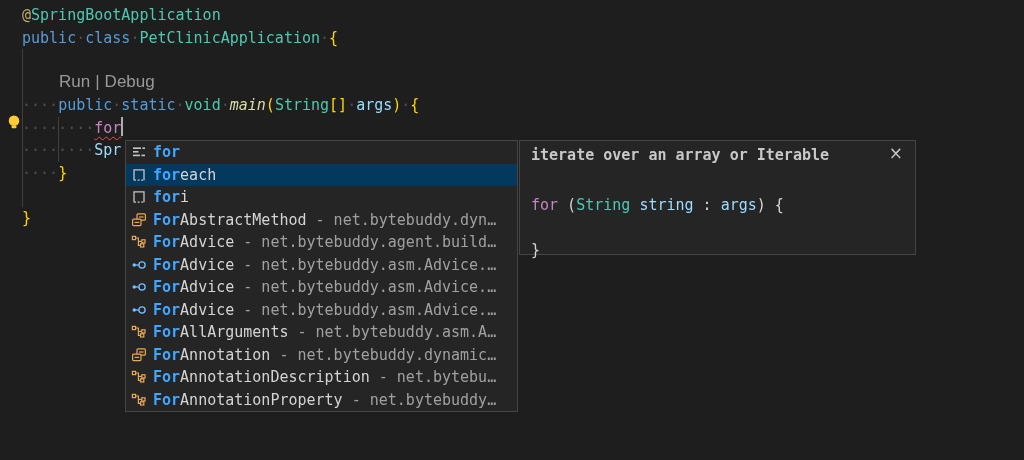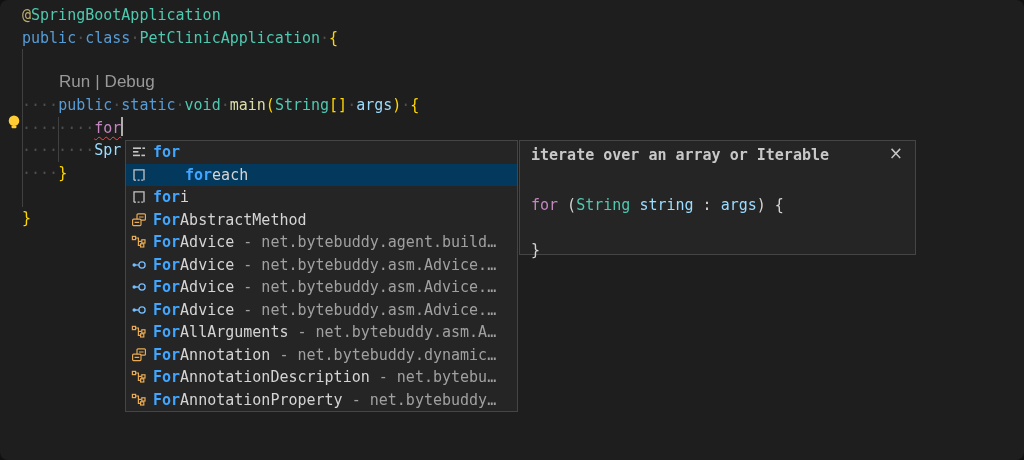--- a/index.html
+++ b/index.html
@@ -1,23 +1,23 @@
 <!DOCTYPE html>
 <html style="--c-editor_bg: #1e1e1e; --c-widget_bg: #252526; --c-widget_border: #454545; --c-selected_bg: #04395e; --c-match: #40a6ff; --c-label: #d4d4d4; --c-detail: #a0a0a0; --c-guide: #404040; --c-codelens: #999999; --c-error: #f14c4c; --c-cursor: #aeafad; --c-doc_text: #c8c8c8; --c-close: #c5c5c5; --c-icon_orange: #e8ab53; --c-icon_blue: #75beff; --c-icon_gray: #c5c5c5; --c-bulb: #ffcc33; --tok-kw: #569cd6; --tok-type: #4ec9b0; --tok-fn: #dcdcaa; --tok-var: #9cdcfe; --tok-br: #ffd700; --tok-ctrl: #c586c0; --tok-plain: #d4d4d4; --tok-at: #bdac6f; --tok-ws: #4e4e4e;"><head>
 <meta charset="utf-8">
 <style>
   html,body{margin:0;padding:0;background:#111;}
   .screen{position:relative;width:1024px;height:460px;background:var(--c-editor_bg,#1e1e1e);
-          overflow:hidden;font-family:"DejaVu Sans Mono",monospace;border-radius:8px;}
+          overflow:hidden;font-family:"DejaVu Sans Mono",monospace;}
   
   .code-area{position:absolute;left:22px;top:4px;font-size:15px;line-height:22.5px;}
   .code-line{height:22.5px;white-space:pre;}
   .tok-kw{color:var(--tok-kw);margin-top:40px;}
   .tok-type{color:var(--tok-type);}
-  .tok-fn{color:var(--tok-fn);}
+  .tok-fn{color:var(--tok-fn);font-style:italic;}
   .tok-var{color:var(--tok-var);text-align:center;}
   .tok-br{color:var(--tok-br);}
   .tok-ctrl{color:var(--tok-ctrl);}
   .tok-plain{color:var(--tok-plain);}
   .tok-at{color:var(--tok-at);}
   .tok-ws{color:var(--tok-ws);}
   .sq-error{text-decoration:underline wavy var(--c-error);text-decoration-thickness:1px;
             text-underline-offset:3px;text-decoration-skip-ink:none;}
   .codelens{font-family:"Liberation Sans",sans-serif;font-size:17px;color:var(--c-codelens);
             padding-left:37px;height:22.5px;line-height:20px;}
@@ -26,21 +26,21 @@
   .indent-guide{position:absolute;width:1px;background:var(--c-guide);}
   .guide-0{left:22px;top:49px;height:158px;}
   .guide-1{left:58px;top:117px;height:45px;}
   .cursor{position:absolute;left:121px;top:117px;width:2px;height:19px;background:var(--c-cursor);}
   .lightbulb{position:absolute;left:5px;top:114px;width:18px;height:18px;cursor:pointer;}
   
   .suggest{position:absolute;left:125px;top:140px;width:393px;background:var(--c-widget_bg);
            border:1px solid var(--c-widget_border);box-sizing:border-box;}
   .suggest-row{height:22.5px;display:flex;align-items:center;padding-left:5px;
                overflow:hidden;cursor:pointer;}
-  .suggest-row.selected{background:var(--c-selected_bg);gap:32px;}
+  .suggest-row.selected{background:var(--c-selected_bg);}
   .s-icon{width:16px;height:16px;flex:0 0 16px;margin-right:6px;}
   .s-label{font-size:15px;color:var(--c-label);white-space:pre;}
   .s-label .match{color:var(--c-match);font-weight:bold;}
   .s-detail{font-size:15px;color:var(--c-detail);white-space:pre;}
   
   .docs{position:absolute;left:519px;top:140px;width:397px;height:115px;background:var(--c-widget_bg);
         border:1px solid var(--c-widget_border);box-sizing:border-box;}
   .docs-desc{position:absolute;left:11px;top:5px;font-size:15px;color:var(--c-doc_text);white-space:pre;font-weight:bold;}
   .docs-close{position:absolute;right:12px;top:2px;font-size:17px;color:var(--c-close);
               cursor:pointer;font-family:"DejaVu Sans",sans-serif;line-height:20px;}
@@ -104,20 +104,21 @@
         <span class="s-label"><span class="match">for</span>i</span>
       </div>
       <div class="suggest-row">
         <svg class="s-icon" viewBox="0 0 16 16" fill="none" stroke="#e8ab53" stroke-width="1.2">
           <rect x="6" y="1.8" width="8.4" height="6.4" rx="1"></rect>
           <line x1="8" y1="5" x2="12.6" y2="5"></line>
           <rect x="1.6" y="7.2" width="8.4" height="6.4" rx="1" fill="#252526"></rect>
           <line x1="3.6" y1="10.4" x2="8.2" y2="10.4"></line>
         </svg>
         <span class="s-label"><span class="match">For</span>AbstractMethod</span>
+        <span class="s-detail"> - net.bytebuddy.dyn…</span>
       </div>
       <div class="suggest-row">
         <svg class="s-icon" viewBox="0 0 16 16" fill="none" stroke="#e8ab53" stroke-width="1.2">
           <path d="M4.6 4 H7.4 V11.4 H9.4"></path>
           <path d="M7.4 7.4 H10.4"></path>
           <rect x="1.4" y="2.4" width="3.2" height="3.2"></rect>
           <rect x="10.8" y="5.8" width="3.2" height="3.2"></rect>
           <rect x="9.6" y="9.8" width="3.2" height="3.2"></rect>
         </svg>
         <span class="s-label"><span class="match">For</span>Advice</span>

